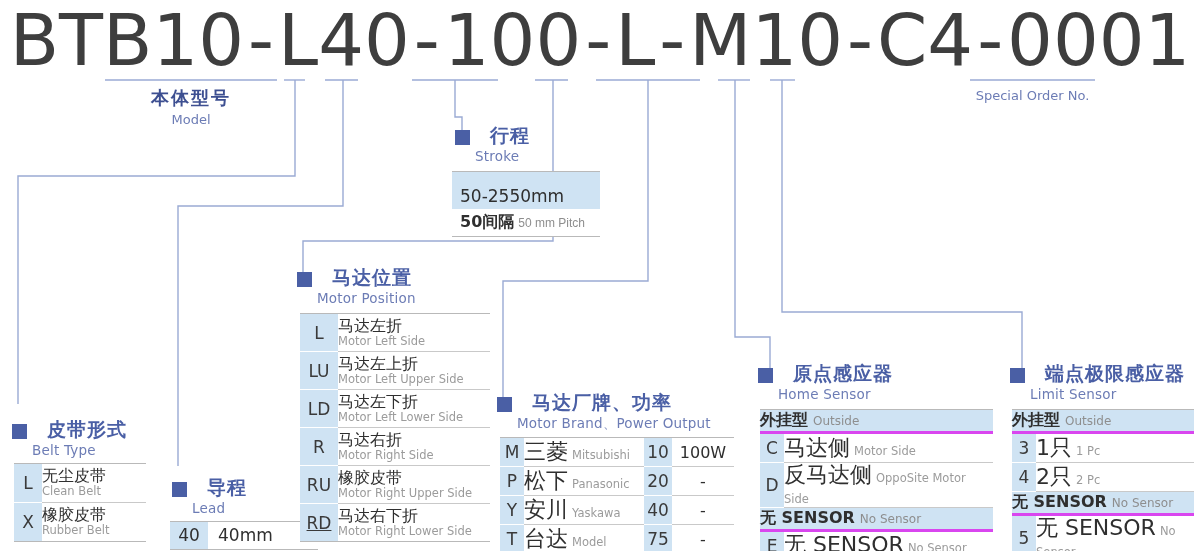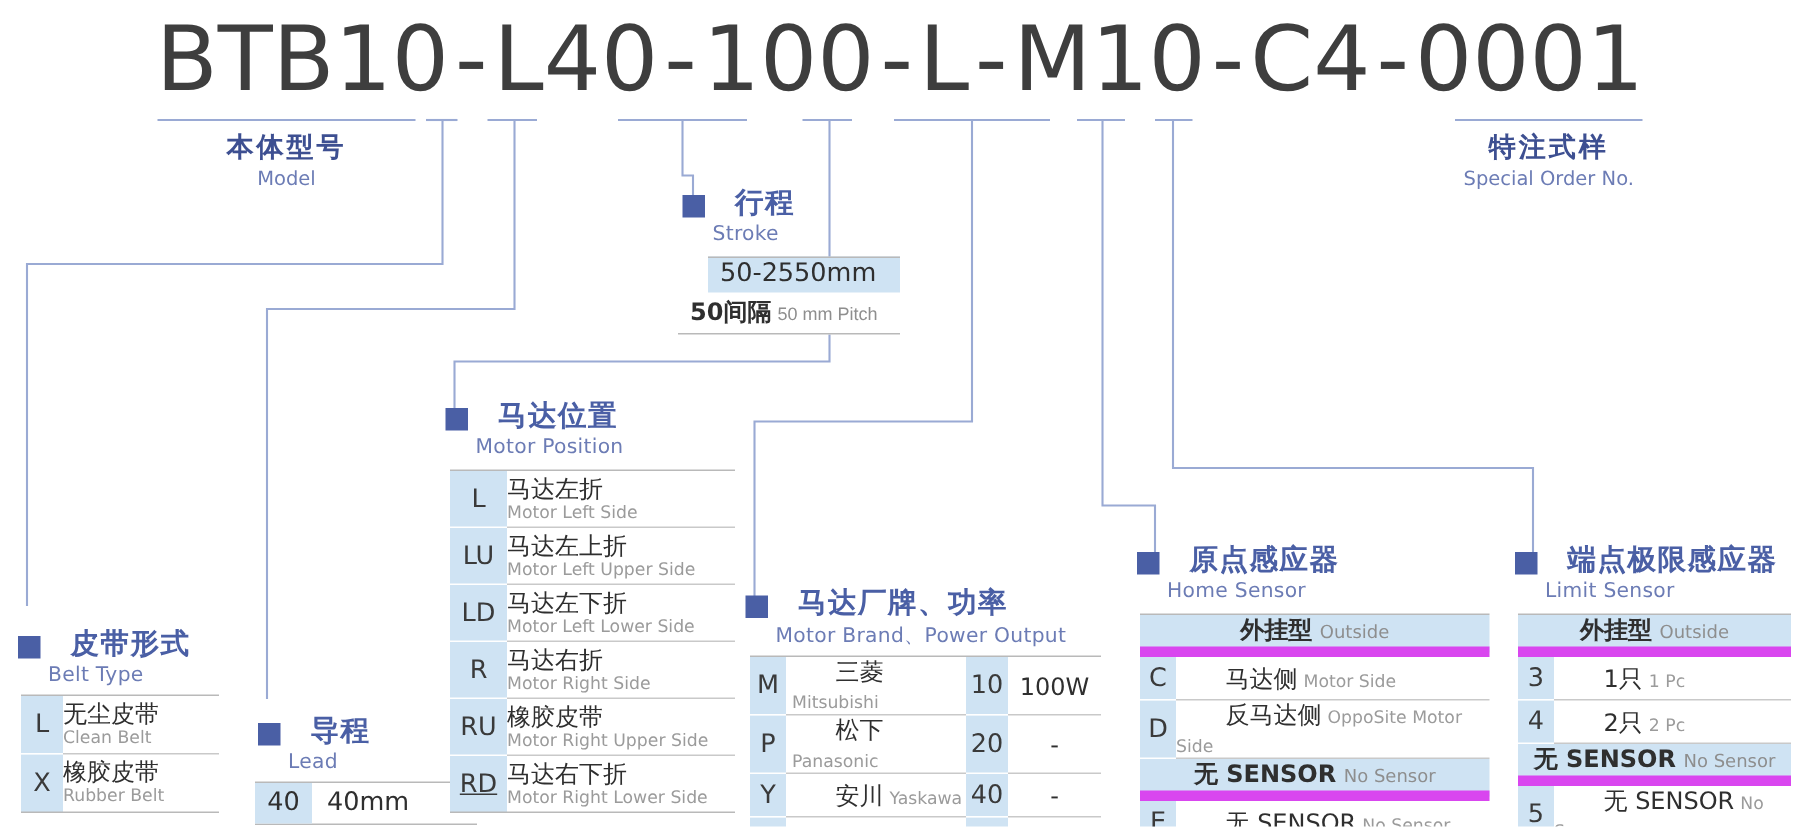--- a/index.html
+++ b/index.html
@@ -8,21 +8,21 @@
     font-family:"Liberation Sans","DejaVu Sans",sans-serif;
     position:relative;overflow:hidden;
     -webkit-font-smoothing:antialiased;
   }
   #stage{position:absolute;left:0;top:0;width:1200px;height:551px;}
 
   
   .model-line{
     position:absolute;left:0;top:4px;width:1200px;height:72px;
     display:flex;align-items:center;justify-content:center;
-    font-size:60px;letter-spacing:0px;color:#3e3e3e;
+    font-size:72px;letter-spacing:0px;color:#3e3e3e;
     font-family:"DejaVu Sans",sans-serif;font-weight:400;
     white-space:pre;
   }
   .model-line .seg{display:inline-block;}
   .model-line .dash{display:inline-block;padding:0 4px;}
 
   
   svg.wires{position:absolute;left:0;top:0;width:1200px;height:551px;pointer-events:none;}
 
   
@@ -41,39 +41,39 @@
   
   table.spec{border-collapse:collapse;position:absolute;font-family:"DejaVu Sans",sans-serif;}
   table.spec td{padding:0;vertical-align:middle;}
   td.code{
     background:#cfe3f3;color:#3a3a3a;font-size:17px;text-align:center;
     border-bottom:1px solid #ffffff;
   }
   td.desc{border-bottom:1px solid #c9c9c9;padding:1px 4px 2px 7px;}
   td.desc .c{font-size:16px;color:#2f2f2f;font-family:"DejaVu Sans",sans-serif;display:block;line-height:1.12;}
   td.desc .e{font-size:11.5px;color:#9b9b9b;display:block;line-height:1.15;}
-  td.inline .c{display:inline;font-size:16px;color:#2f2f2f;padding-left:33px;}
+  td.inline .c{display:inline;font-size:22px;color:#2f2f2f;}
   td.inline .e{display:inline;font-size:11.5px;color:#9b9b9b;margin-left:4px;}
   tr.topline td{border-top:1px solid #b9b9b9;}
   tr.lastrow td.desc{border-bottom:1px solid #b9b9b9;}
   tr.lastrow td.code{border-bottom:1px solid #b9b9b9;}
 
   td.banner{
-    background:#cfe3f3;text-align:center;border-bottom:7px solid #d946ef;
+    background:#cfe3f3;border-bottom:3px solid #d946ef;
     border-top:1px solid #b9b9b9;padding:2px 0 3px;
   }
   td.banner .c{font-size:16px;color:#2f2f2f;font-weight:bold;font-family:"DejaVu Sans",sans-serif;}
   td.banner .e{font-size:12px;color:#8e8e8e;margin-left:5px;}
   td.banner.nb{border-top:none;}
 
   
   .stroke-tbl{position:absolute;}
   .stroke-tbl .row1{
     background:#cfe3f3;border-top:1px solid #b9b9b9;border-bottom:1px solid #ffffff;
-    font-size:17px;color:#2f2f2f;padding:0 8px 3px;font-family:"DejaVu Sans",sans-serif;margin-left:20px;
+    font-size:17px;color:#2f2f2f;padding:14px 8px 3px;font-family:"DejaVu Sans",sans-serif;
   }
   .stroke-tbl .row2{
     border-bottom:1px solid #b9b9b9;padding:2px 8px 3px;background:#fff;
   }
   .stroke-tbl .row2 .c{font-size:16px;color:#2f2f2f;font-weight:bold;font-family:"DejaVu Sans",sans-serif;}
   .stroke-tbl .row2 .e{font-size:12px;color:#8e8e8e;margin-left:4px;}
 
   
   .lead-tbl{position:absolute;border-top:1px solid #b9b9b9;border-bottom:1px solid #b9b9b9;display:flex;}
   .lead-tbl .k{background:#cfe3f3;width:38px;text-align:center;font-size:17px;color:#2f2f2f;padding:3px 0 4px;font-family:"DejaVu Sans",sans-serif;}
@@ -131,21 +131,20 @@
       <path d="M970 80 H1095"></path>
     </g>
   </svg>
 
   <div class="ulab" style="left:105px;top:86px;width:172px;">
     <div class="cn">本体型号</div>
     <div class="en">Model</div>
   </div>
 
   <div class="ulab" style="left:960px;top:86px;width:145px;">
-    <div class="cn">特注式样</div>
     <div class="en">Special Order No.</div>
   </div>
 
   <div class="grp" style="left:455px;top:126px;">
     <div class="ttl">
       <span class="sq"></span>
       <span class="cn">行程</span>
     </div>
     <div class="en ind">Stroke</div>
   </div>

